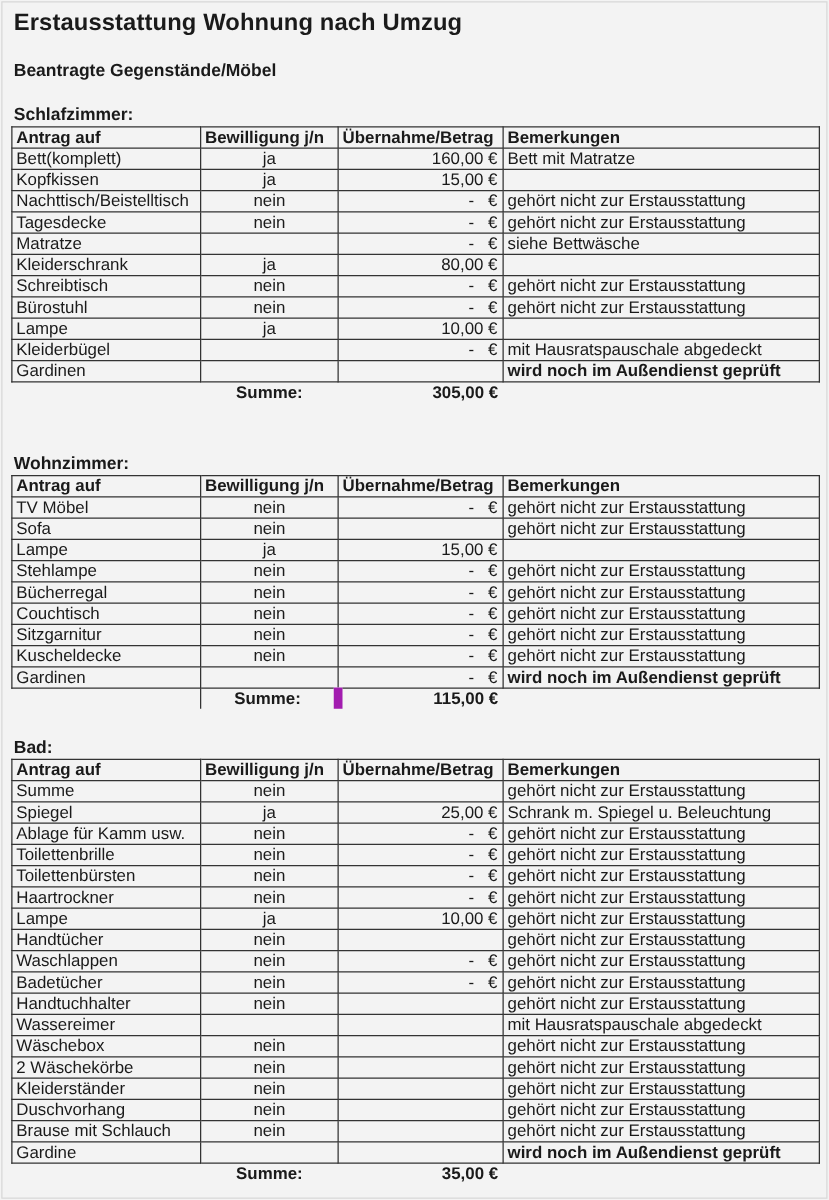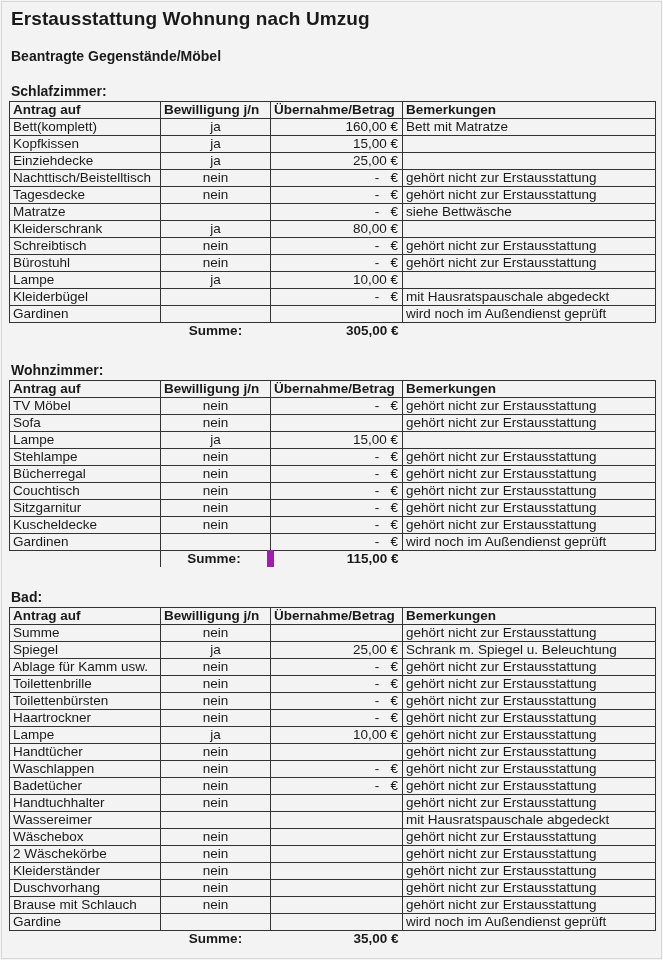--- a/index.html
+++ b/index.html
@@ -19,21 +19,21 @@
   table.sheet col.c2 { width:110px; }
   table.sheet col.c3 { width:132px; }
   table.sheet col.c4 { width:253px; }
   table.sheet td, table.sheet th {
     border:1px solid #333; height:16px; padding:0 3px; line-height:16px;
     white-space:nowrap; overflow:hidden; font-weight:normal; text-align:left;
   }
   table.sheet th { font-weight:bold; }
   table.sheet td.c-app { text-align:center; }
   table.sheet td.c-amt { text-align:right; padding-right:4px; }
-  table.sheet td.bold { font-weight:normal; }
+  table.sheet td.bold { font-weight:bold; }
   table.sheet tr.sum td { border:none; font-weight:bold; }
   table.sheet tr.sum td.sum-label { text-align:center; }
   table.sheet tr.sum.lined td.sum-label, table.sheet tr.sum.lined td.sum-mid { border-left:1px solid #333; }
   table.sheet tr.sum.lined td.c-amt { border-left:7px solid #a21caf; }
 </style>
 </head>
 <body>
 
 <div class="frame"></div>
 <div class="title">Erstausstattung Wohnung nach Umzug</div>
@@ -60,26 +60,20 @@
         <td class="c-amt" style="white-space:pre">160,00 €</td>
         <td class="">Bett mit Matratze</td>
       </tr>
       <tr>
         <td>Kopfkissen</td>
         <td class="c-app">ja</td>
         <td class="c-amt" style="white-space:pre">15,00 €</td>
         <td class=""></td>
       </tr>
       <tr>
-        <td>Einziehdecke</td>
-        <td class="c-app">ja</td>
-        <td class="c-amt" style="white-space:pre">25,00 €</td>
-        <td class=""></td>
-      </tr>
-      <tr>
         <td>Nachttisch/Beistelltisch</td>
         <td class="c-app">nein</td>
         <td class="c-amt" style="white-space:pre">-   €</td>
         <td class="">gehört nicht zur Erstausstattung</td>
       </tr>
       <tr>
         <td>Tagesdecke</td>
         <td class="c-app">nein</td>
         <td class="c-amt" style="white-space:pre">-   €</td>
         <td class="">gehört nicht zur Erstausstattung</td>

